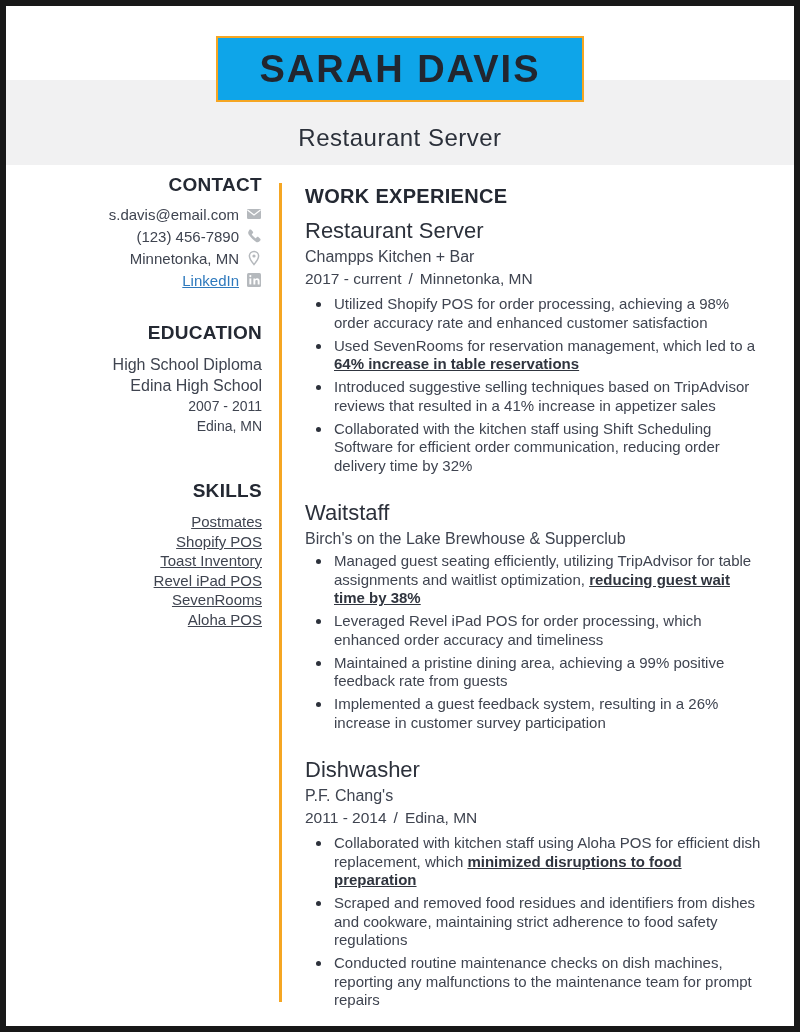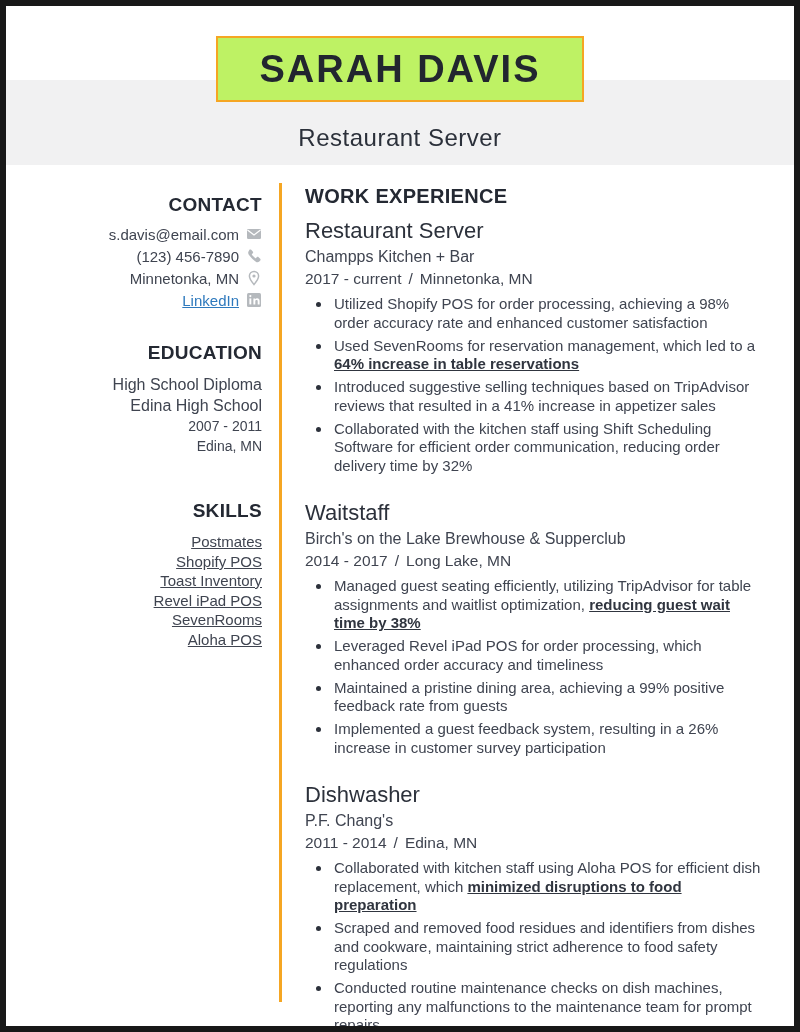--- a/index.html
+++ b/index.html
@@ -28,39 +28,39 @@
     background:var(--band);
     display:flex;align-items:flex-end;justify-content:center;
     padding-bottom:13px;
   }
   .subtitle{
     font-size:24px;color:#2b303a;letter-spacing:.5px;
   }
   .name-box{
     position:absolute;top:30px;left:50%;transform:translateX(-50%);
     width:368px;height:66px;
-    background:#bef264;border:2px solid var(--accent);
+    background:#0ea5e9;border:2px solid var(--accent);
     display:flex;align-items:center;justify-content:center;
     z-index:2;
   }
   .name{
     font-size:38px;font-weight:600;color:#22262f;
     letter-spacing:2px;white-space:nowrap;
   }
   
   .columns{display:flex;height:861px;}
   .divider{
     width:3px;background:var(--accent);
     margin-top:18px;margin-bottom:24px;
     flex:0 0 3px;
   }
   
   .sidebar{
     flex:0 0 273px;
-    padding:29px 17px 0 10px;
+    padding:9px 17px 0 10px;
     text-align:right;
     overflow:hidden;
   }
   .side-heading{
     font-size:19px;font-weight:700;color:var(--head);
     letter-spacing:.3px;margin-bottom:10px;
   }
   .section-education{margin-top:28px;}
   .section-skills{margin-top:44px;}
   .contact-row{
@@ -187,21 +187,20 @@
             <ul class="bullets">
               <li>Utilized Shopify POS for order processing, achieving a 98% order accuracy rate and enhanced customer satisfaction</li>
               <li>Used SevenRooms for reservation management, which led to a <strong class="em">64% increase in table reservations</strong></li>
               <li>Introduced suggestive selling techniques based on TripAdvisor reviews that resulted in a 41% increase in appetizer sales</li>
               <li>Collaborated with the kitchen staff using Shift Scheduling Software for efficient order communication, reducing order delivery time by 32%</li>
             </ul>
           </section>
           <section class="job">
             <h3 class="job-title">Waitstaff</h3>
             <div class="job-company">Birch's on the Lake Brewhouse &amp; Supperclub</div>
-            <div class="job-dates-row"><span>2014 - 2017</span><span class="date-sep">/</span><span>Long Lake, MN</span></div>
             <ul class="bullets">
               <li>Managed guest seating efficiently, utilizing TripAdvisor for table assignments and waitlist optimization, <strong class="em">reducing guest wait time by 38%</strong></li>
               <li>Leveraged Revel iPad POS for order processing, which enhanced order accuracy and timeliness</li>
               <li>Maintained a pristine dining area, achieving a 99% positive feedback rate from guests</li>
               <li>Implemented a guest feedback system, resulting in a 26% increase in customer survey participation</li>
             </ul>
           </section>
           <section class="job">
             <h3 class="job-title">Dishwasher</h3>
             <div class="job-company">P.F. Chang's</div>

